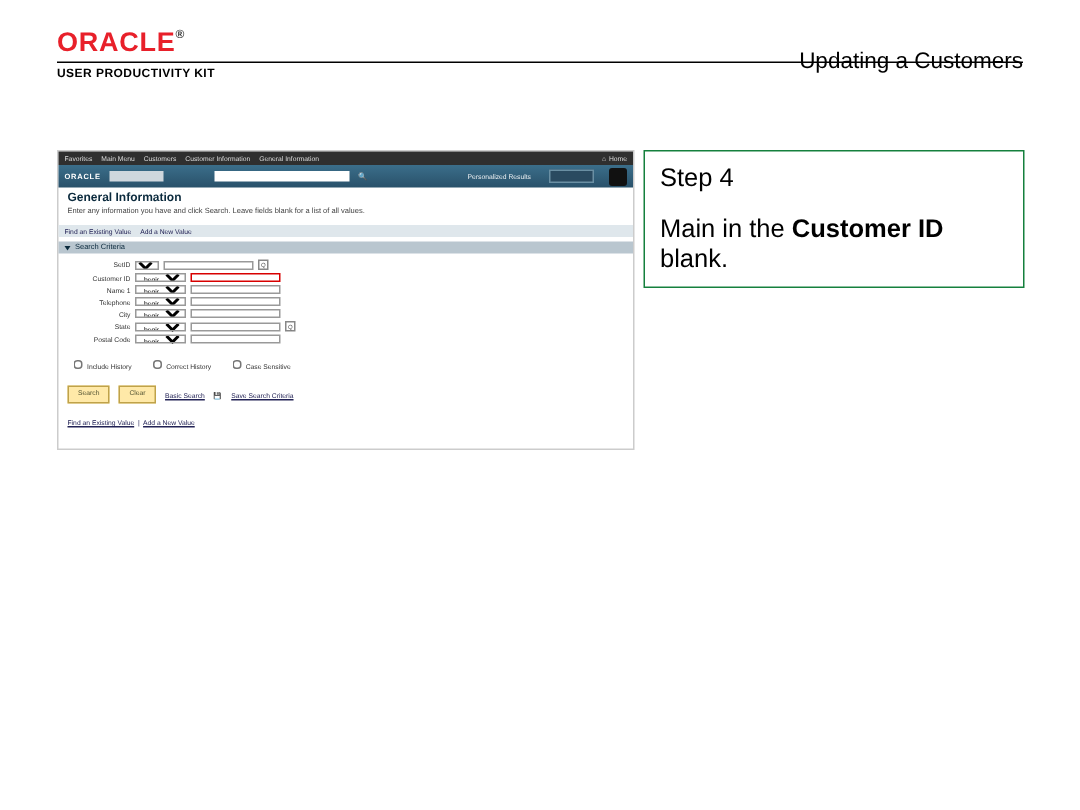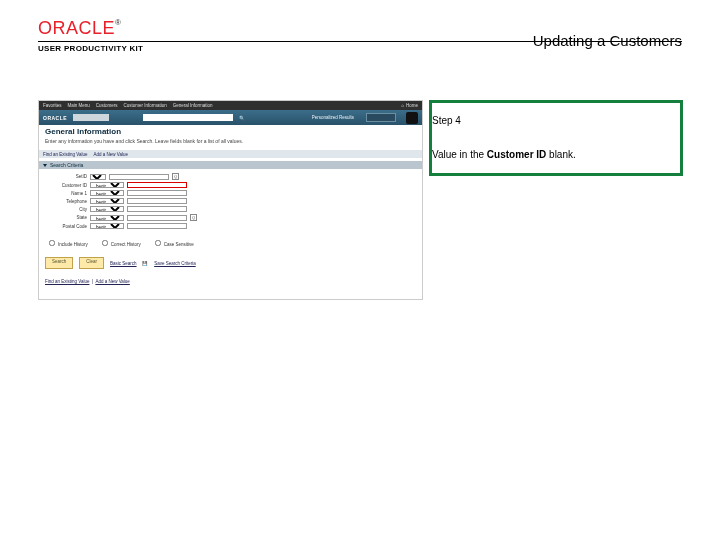--- a/index.html
+++ b/index.html
@@ -1,20 +1,20 @@
 <!DOCTYPE html>
 <html><head>
 <meta charset="utf-8">
 <style>
   html,body{margin:0;padding:0;width:720px;height:540px;background:#fff;font-family:Arial,Helvetica,sans-serif;color:#000;overflow:hidden;}
   .page{position:relative;width:720px;height:540px;}
   
   .header{position:absolute;left:38px;top:18px;right:38px;}
   .logo{display:flex;flex-direction:column;}
-  .logo-oracle{font-weight:400;font-size:18px;letter-spacing:0.5px;color:#e8202a;}
+  .logo-oracle{font-weight:700;font-size:18px;letter-spacing:0.5px;color:#e8202a;}
   .logo-oracle .reg{font-size:8px;vertical-align:top;color:#333;}
   .logo-upk{font-size:8px;letter-spacing:0.3px;color:#000;border-top:1px solid #000;padding-top:2px;margin-top:2px;font-weight:700;}
   .title{position:absolute;right:0;top:14px;font-size:15px;}
   
   .content{position:absolute;left:38px;top:100px;display:flex;gap:6px;}
   .shot{width:385px;height:200px;border:1px solid #ccc;box-sizing:border-box;position:relative;font-size:5px;color:#333;background:#fff;}
   
   .shot-menubar{height:9px;background:#2f2f2f;display:flex;align-items:center;padding:0 4px;color:#ddd;font-size:4.5px;gap:6px;}
   .shot-menubar .home{margin-left:auto;display:flex;align-items:center;gap:2px;}
   .shot-topbar{height:15px;background:#2e5a73;background:linear-gradient(#3b6e8a,#29516a);display:flex;align-items:center;padding:0 4px;gap:6px;color:#fff;font-size:5px;}
@@ -41,21 +41,21 @@
   .look{width:5px;height:5px;border:1px solid #888;font-size:4px;line-height:5px;text-align:center;color:#555;}
   .checks{display:flex;gap:10px;padding:4px 6px;font-size:4.5px;color:#333;align-items:center;}
   .checks input{width:6px;height:6px;}
   .btns{display:flex;gap:6px;padding:4px 6px;align-items:center;font-size:4.5px;}
   .btn{border:1px solid #bfa24a;background:#ffe9a8;padding:1px 6px;color:#553;height:8px;line-height:6px;}
   .linky{color:#225;text-decoration:underline;}
   .foot-links{padding:6px 6px;font-size:4.5px;color:#225;}
   .foot-links span{text-decoration:underline;}
   
   .instr{width:254px;box-sizing:border-box;}
-  .instr-border{border:3px solid #15803d;padding:8px 0;font-size:10px;line-height:20px;}
+  .instr-border{border:1px solid #15803d;padding:8px 10px;font-size:17px;line-height:20px;}
   .step{margin-bottom:14px;}
   .bold{font-weight:700;}
 </style>
 </head>
 <body>
 
 <div class="page">
 
   <div class="header">
     <div class="logo">
@@ -164,19 +164,19 @@
         <span>Find an Existing Value</span>
         &nbsp;|&nbsp;
         <span>Add a New Value</span>
       </div>
     </div>
 
     <div class="instr">
       <div class="instr-border">
         <div class="step">Step 4</div>
         <div>
-          <span>Value in the </span><span class="bold">Customer ID</span><span> blank.</span>
+          <span>Main in the </span><span class="bold">Customer ID</span><span> blank.</span>
         </div>
       </div>
     </div>
 
   </div>
 </div>
 
 </body></html>

